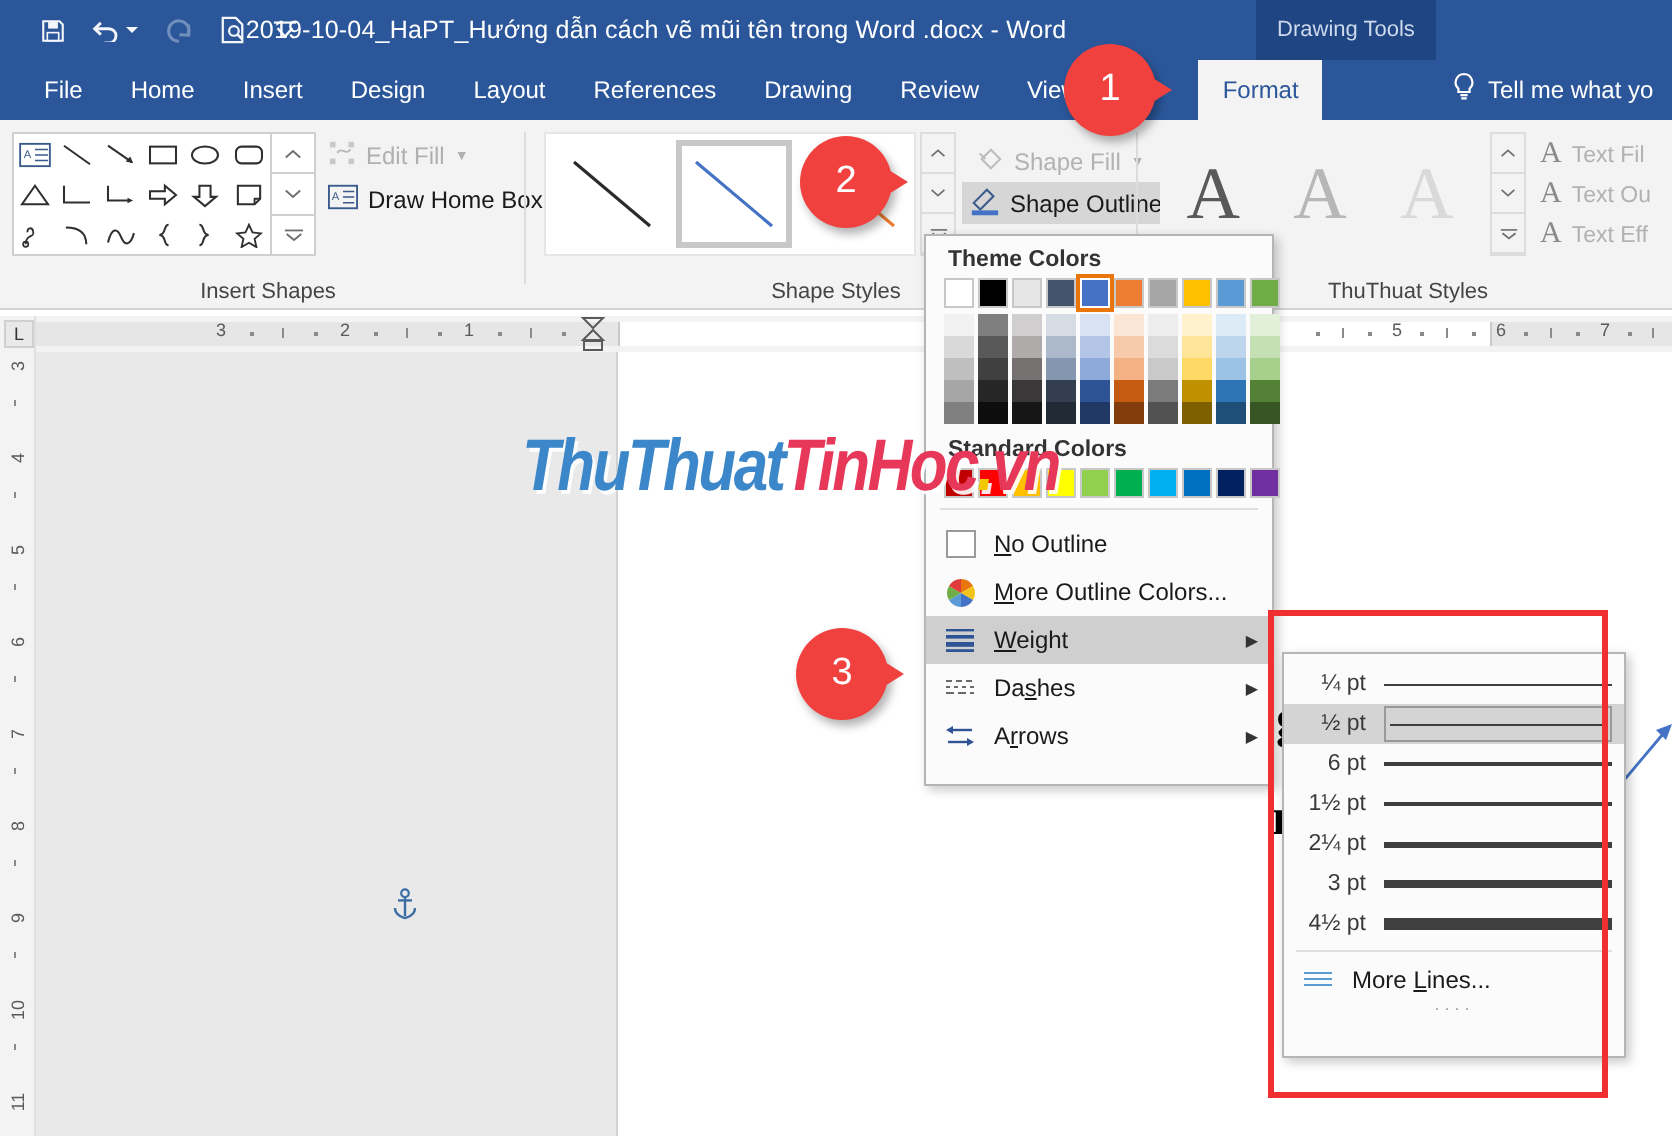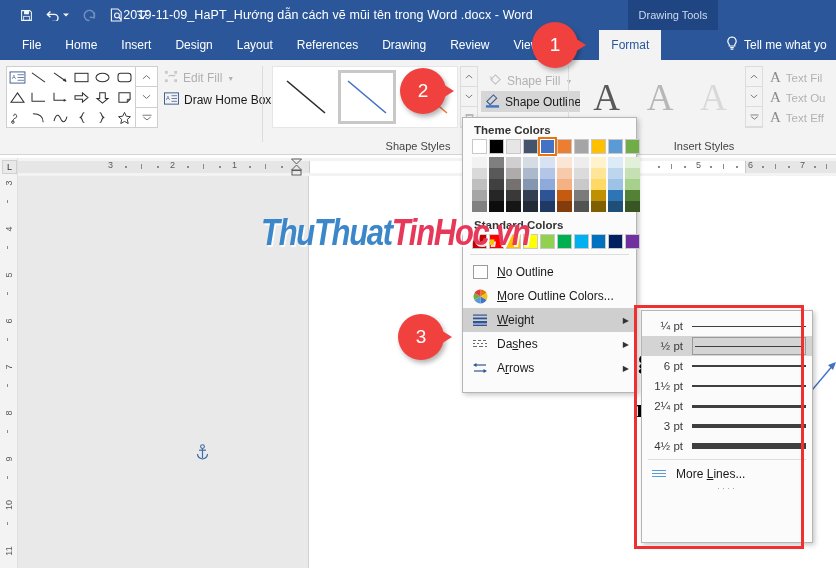--- a/index.html
+++ b/index.html
@@ -225,21 +225,21 @@
     display:flex; align-items:center; height:24px; padding:0 8px;
     font-size:12px; color:#1a1a1a; gap:8px; position:relative;
   }
   .dd-item.hl { background:#cfcfcf; }
   .dd-ico { width:18px; height:16px; display:flex; align-items:center; justify-content:center; flex:0 0 18px; }
   .dd-arrow { position:absolute; right:7px; font-size:8px; color:#333; }
   .u { text-decoration:underline; }
 
   
   .submenu {
-    position:absolute; left:641px; top:310px; width:172px; height:233px;
+    position:absolute; left:641px; top:326px; width:172px; height:203px;
     background:#fbfbfb; border:1px solid #b5b5b5;
     box-shadow:2px 2px 5px rgba(0,0,0,.22); z-index:45;
   }
   .wt-row {
     display:flex; align-items:center; height:20px; padding:0 6px 0 4px;
   }
   .wt-label { width:46px; text-align:right; font-size:11.5px; color:#3a3a3a; padding-right:9px; }
   .wt-sample { flex:1; height:20px; display:flex; align-items:center; }
   .wt-line { width:100%; background:#3f3f3f; }
   .wt-row.sel { background:#d4d4d4; }
@@ -314,21 +314,21 @@
             <path d="M9.5 10 L12 12.5" stroke="#fff" stroke-width="1.4"></path>
           </svg>
       </span>
       <span class="qicon">
         <svg width="13" height="10" viewBox="0 0 14 10">
             <path d="M1 1 H13" stroke="#fff" stroke-width="1.2"></path>
             <path d="M3 4 L7 8.5 L11 4" fill="none" stroke="#fff" stroke-width="1.3"></path>
           </svg>
       </span>
     </div>
-    <div class="doc-title">2019-11-09_HaPT_Hướng dẫn cách vẽ mũi tên trong Word .docx  -  Word</div>
+    <div class="doc-title">2019-10-04_HaPT_Hướng dẫn cách vẽ mũi tên trong Word .docx  -  Word</div>
     <div class="drawing-tools-tab">Drawing Tools</div>
   </div>
 
   <div class="tabstrip">
     <div class="tabs">
       <div class="tab">File</div>
       <div class="tab">Home</div>
       <div class="tab">Insert</div>
       <div class="tab">Design</div>
       <div class="tab">Layout</div>
@@ -492,20 +492,21 @@
         <svg width="15" height="13" viewBox="0 0 16 13">
             <rect x="0.5" y="0.5" width="15" height="12" fill="none" stroke="#3a5a8c" stroke-width="1"></rect>
             <text x="2" y="8" font-size="6" fill="#3a5a8c" font-family="Liberation Sans">A</text>
             <path d="M8 3.5h6M8 6.5h6M8 9.5h6" stroke="#3a5a8c" stroke-width=".8"></path>
           </svg>
       </span>
       <span>Draw Home Box</span>
     </div>
 
     <div class="rb-sep" style="left:262px"></div>
+    <div class="grp-label" style="left:6px; width:256px">Insert Shapes</div>
 
     <div class="styles-box">
       <div class="style-thumb">
         <svg width="50" height="44" viewBox="0 0 50 44">
             <path d="M6 6 L44 38" stroke="#2b2b2b" stroke-width="1.6"></path>
           </svg>
       </div>
       <div class="style-thumb sel">
         <svg width="46" height="40" viewBox="0 0 46 40">
             <path d="M4 4 L42 36" stroke="#4472c4" stroke-width="1.6"></path>
@@ -591,21 +592,21 @@
     </div>
     <div class="textrow" style="left:770px; top:29px">
       <span class="ta">A</span>
       <span>Text Ou</span>
     </div>
     <div class="textrow" style="left:770px; top:49px">
       <span class="ta">A</span>
       <span>Text Eff</span>
     </div>
 
-    <div class="grp-label" style="left:574px; width:260px">Insert Styles</div>
+    <div class="grp-label" style="left:574px; width:260px">ThuThuat Styles</div>
   </div>
 
   <div class="hruler">
     <div class="hr-track" style="left:0; width:818px;"></div>
     <div class="hr-white" style="left:291px; width:437px;"></div>
     <div class="hr-mark" style="left:90px">3</div>
     <div class="hr-dot" style="left:107px"></div>
       <div class="hr-tick" style="left:123px"></div>
       <div class="hr-dot" style="left:139px"></div>
     <div class="hr-mark" style="left:152px">2</div>

